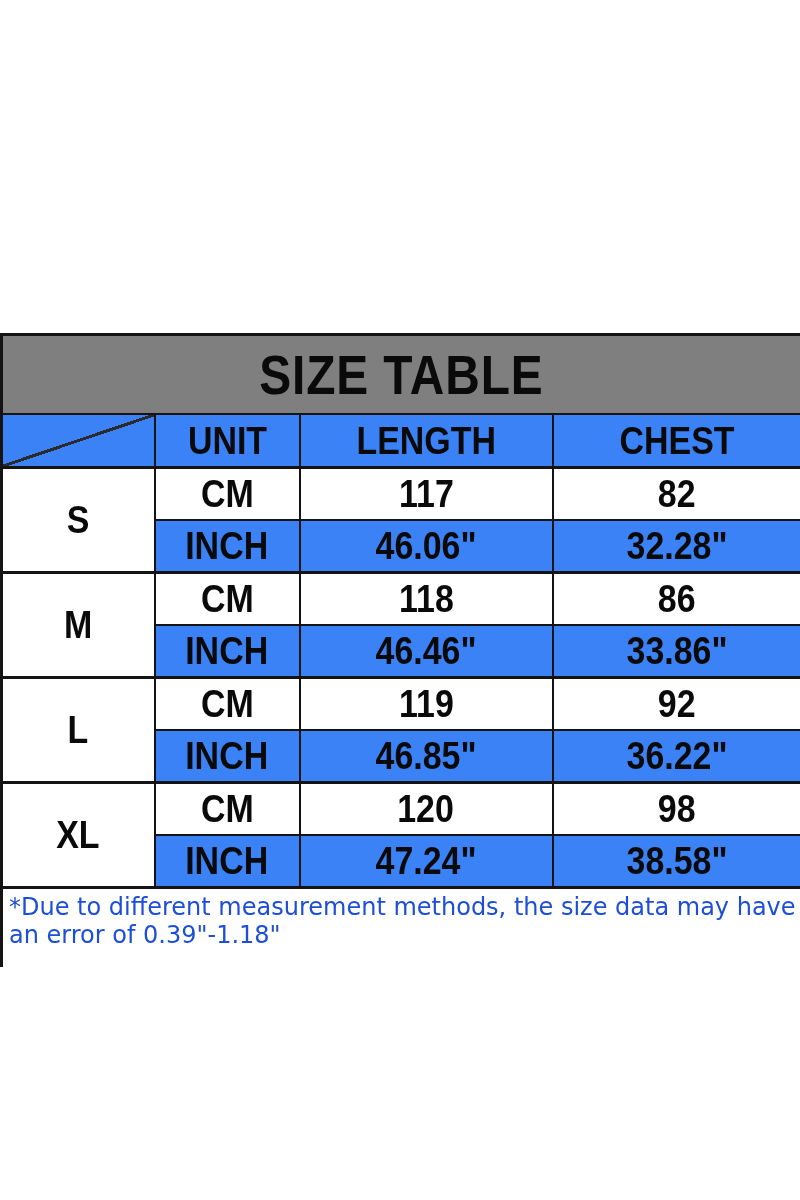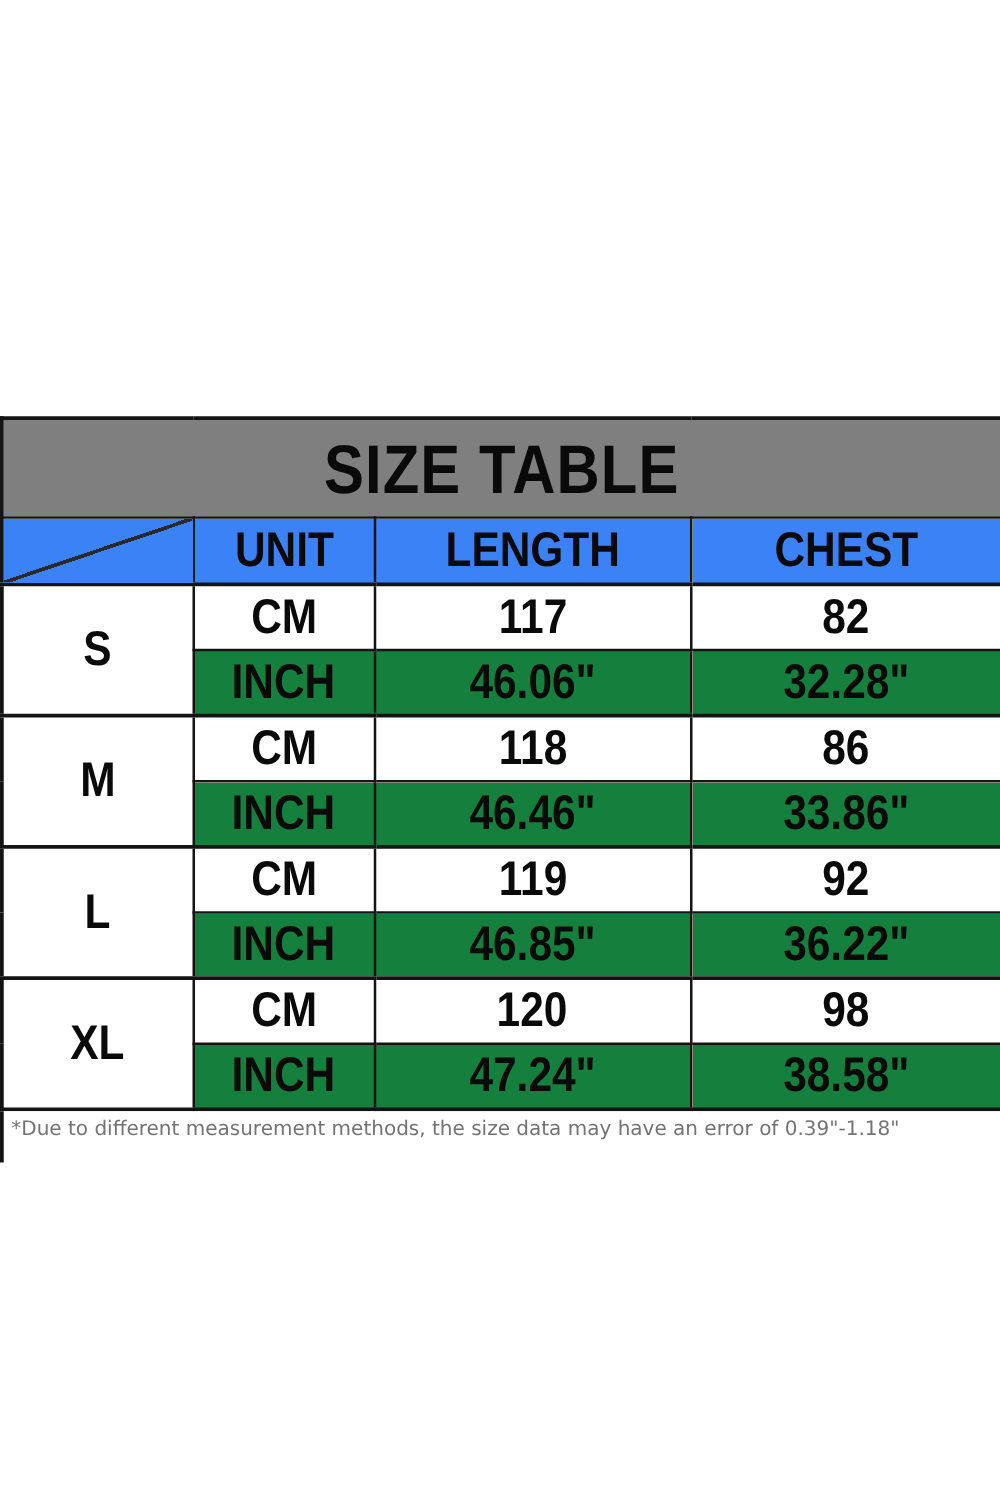--- a/index.html
+++ b/index.html
@@ -53,35 +53,35 @@
   .diag-line {
     position: absolute;
     inset: 0;
     background: linear-gradient(to bottom right,
       transparent calc(50% - 1.5px),
       #2a2a2a calc(50% - 1.5px),
       #2a2a2a calc(50% + 1.5px),
       transparent calc(50% + 1.5px));
   }
   tr.cm-row td { background: #ffffff; }
-  tr.inch-row td { background: #15803d; }
+  tr.inch-row td { background: #3b82f6; }
   td.size-cell { background: #d9d9d9; }
   tr.group-start td { border-top: 3px solid #141414; }
   .cx {
     display: inline-block;
     transform: scaleX(0.87);
     transform-origin: 50% 50%;
     white-space: nowrap;
   }
   .footnote {
     border-left: 3px solid #141414;
     padding: 4px 4px 18px 6px;
     font-family: "DejaVu Sans", sans-serif;
-    font-size: 16px;
-    color: #737373;
+    font-size: 24px;
+    color: #1d4ed8;
     background: #ffffff;
     width: 787px;
   }
 </style>
 </head>
 <body>
 
 <div class="canvas">
   <div class="table-wrap">
     <table class="size-table">

